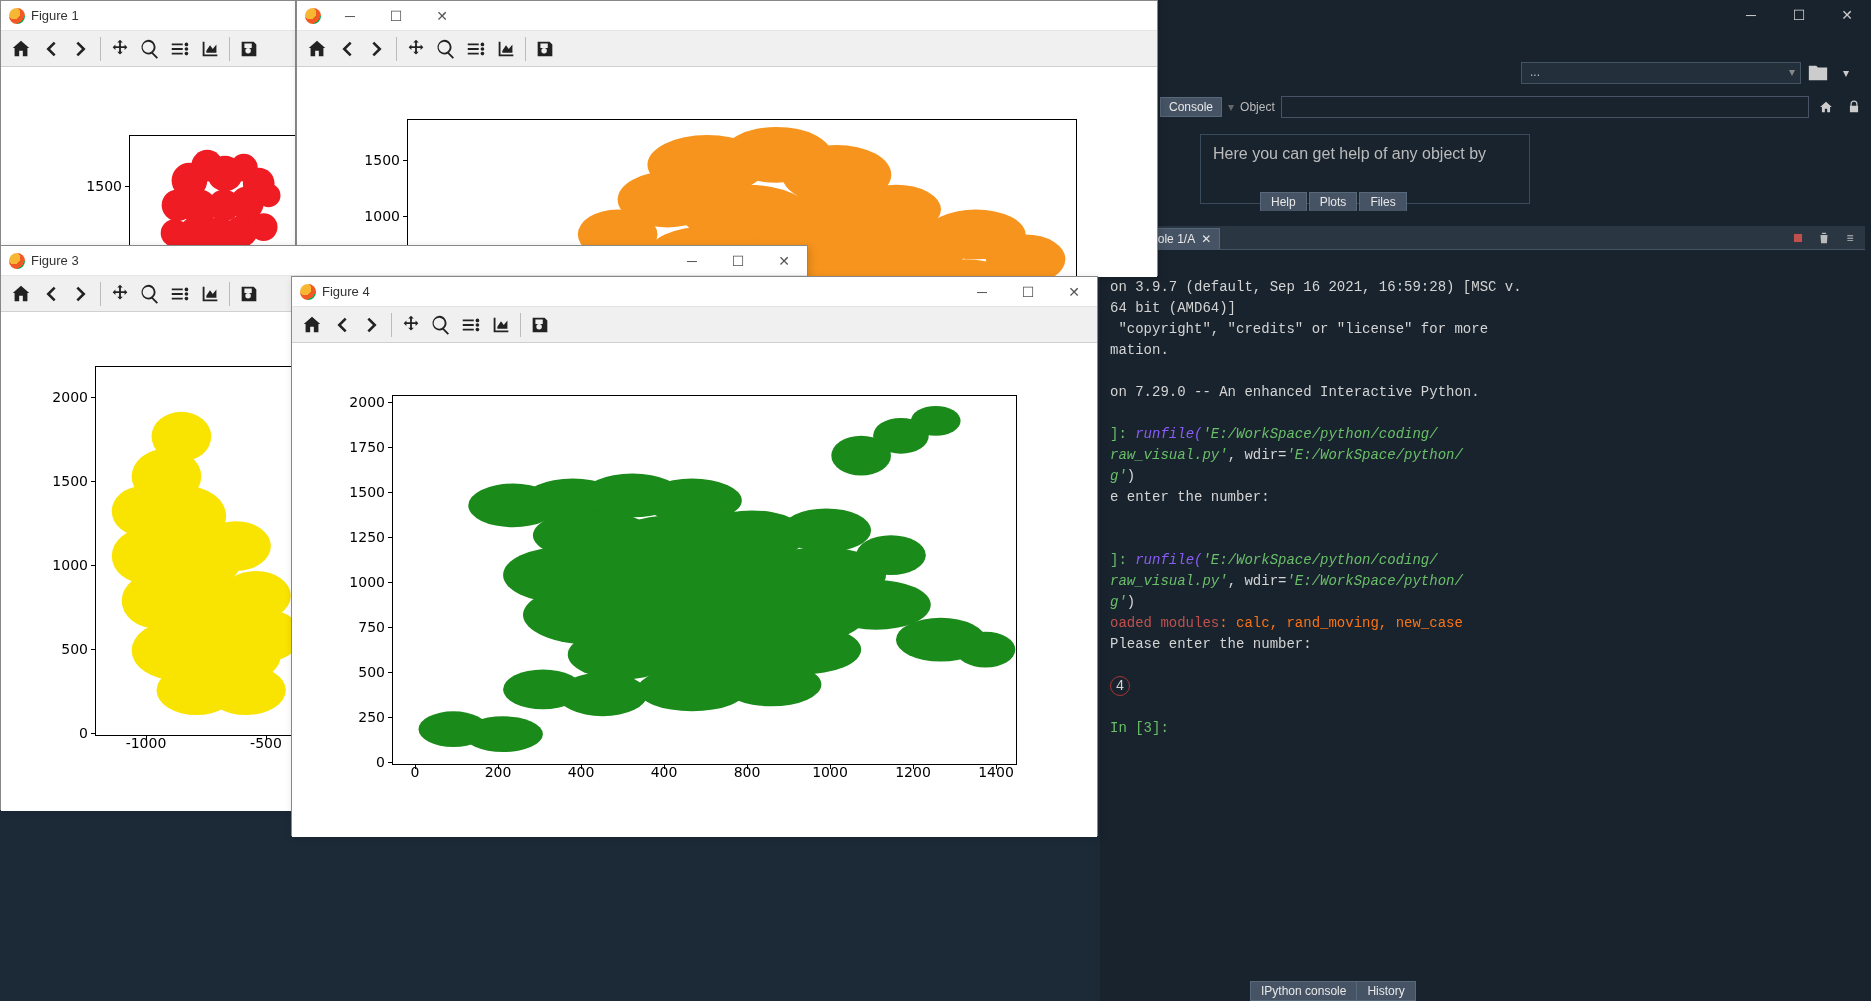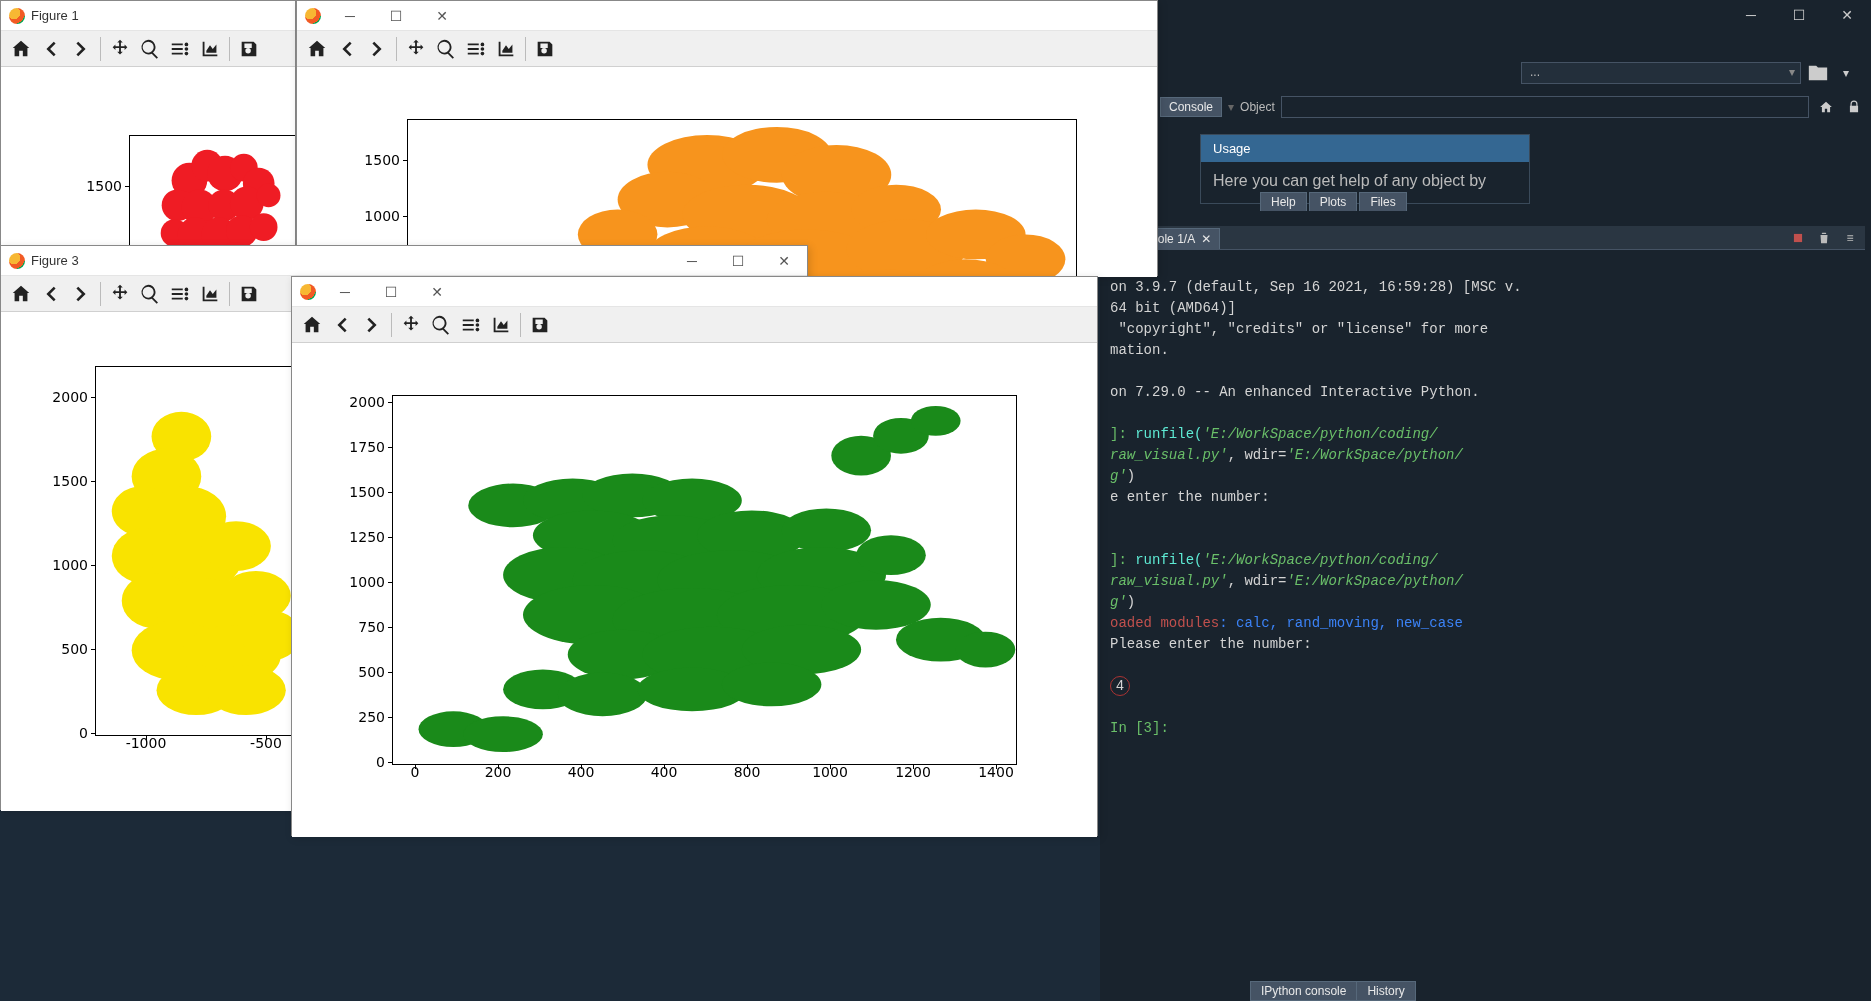--- a/index.html
+++ b/index.html
@@ -165,24 +165,24 @@
   .console {
     position:absolute; top:250px; left:0; right:6px; bottom:20px;
     background:#19232d;
     font-family: "Consolas","Courier New",monospace;
     font-size:14px; line-height:1.5;
     padding:6px 10px;
     color:#d4d4d4;
     overflow:hidden;
     white-space:pre;
   }
-  .console .cmd { color:#5eead4; }
+  .console .cmd { color:#8b5cf6;font-style:italic; }
   .console .str { color:#6abf69; font-style:italic; }
   .console .reloaded-kw { color:#c0504d; }
-  .console .reloaded-mods { color:#3b82f6;margin-top:16px; }
+  .console .reloaded-mods { color:#f97316;margin-top:16px; }
   .console .prompt-in { color:#6abf69; }
   .highlight-circle {
     display:inline-block;
     border:1px solid #a33; border-radius:50%;
     width:20px; height:20px; line-height:18px; text-align:center;
     color:#d4d4d4;
   }
   
   .ide-bottom-tabs {
     position:absolute; bottom:0; left:150px;
@@ -225,21 +225,20 @@
           <path d="M12 3l10 9h-3v9h-5v-6h-4v6H5v-9H2z"></path>
         </svg>
     </div>
     <div class="ide-iconbtn">
       <svg viewBox="0 0 24 24" fill="currentColor" width="14" height="14">
           <path d="M6 10V7a6 6 0 1112 0v3h1v11H5V10h1zm2 0h8V7a4 4 0 10-8 0v3z"></path>
         </svg>
     </div>
   </div>
   <div class="usage-box">
-    <div class="usage-title">Usage</div>
     <div class="usage-body">Here you can get help of any object by</div>
   </div>
   <div class="ide-tabs-mid">
     <div class="tab">Help</div>
     <div class="tab">Plots</div>
     <div class="tab">Files</div>
   </div>
   <div class="console-tabrow">
     <div class="ctab">
       <span style="color:#888">☐</span>
@@ -571,20 +570,21 @@
           <ellipse cx="150" cy="325" rx="40" ry="25"></ellipse>
         </g>
       </svg>
     </div>
   </div>
 </div>
 
 <div class="fig-window" style="left:291px; top:276px; width:807px; height:560px">
   <div class="fig-titlebar">
     <div class="icon"></div>
+    <div class="fig-title">Figure 4</div>
     <div class="win-btns">
       <div class="win-btn">─</div>
       <div class="win-btn">☐</div>
       <div class="win-btn close">✕</div>
     </div>
   </div>
   <div class="fig-toolbar">
     <div class="tool-btn">
         <svg viewBox="0 0 24 24" fill="currentColor">
           <use href="#i-home"></use>

